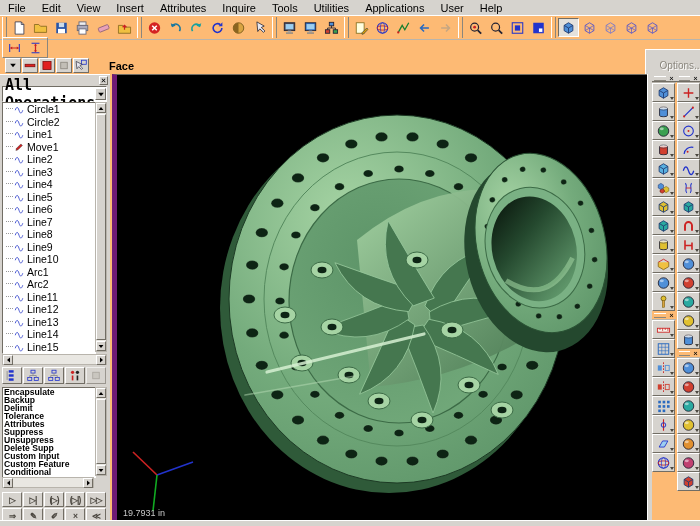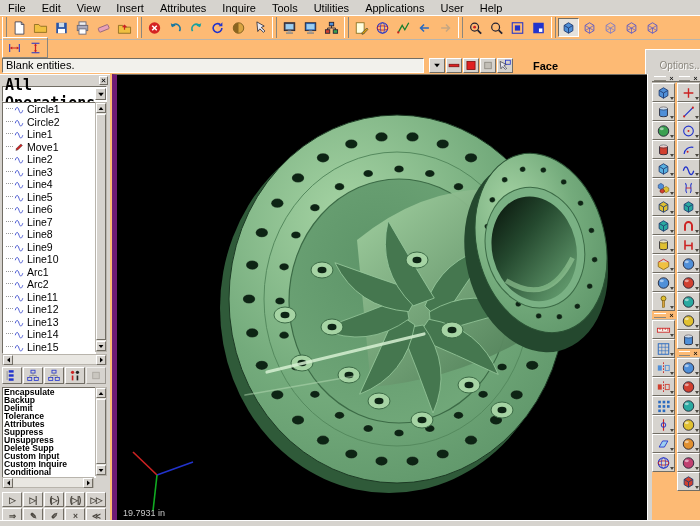--- a/index.html
+++ b/index.html
@@ -503,21 +503,20 @@
         </span>
         <span class="flat tbtn">
           <svg viewBox="0 0 16 16" class="ic">
             <use href="#sym-dimv" xlink:href="#sym-dimv"></use>
           </svg>
         </span>
       </div>
   </div>
 
   <div id="row3">
-    <div id="status-msg">Blank entities.</div>
     <div id="face-tools">
         <span class="btn3d mini" style="width: 16px;">
           <span class="tri down" style="transform: scale(0.7);"></span>
         </span>
         <span class="btn3d mini" style="width: 16px;">
           <svg viewBox="0 0 16 16" class="ic" style="width: 14px; height: 13px;">
             <use href="#sym-redbar" xlink:href="#sym-redbar"></use>
           </svg>
         </span>
         <span class="btn3d mini" style="width: 16px;">
@@ -743,21 +742,21 @@
       <div id="ops-box">
           <div class="op-row">Encapsulate</div>
           <div class="op-row">Backup</div>
           <div class="op-row">Delimit</div>
           <div class="op-row">Tolerance</div>
           <div class="op-row">Attributes</div>
           <div class="op-row">Suppress</div>
           <div class="op-row">Unsuppress</div>
           <div class="op-row">Delete Supp</div>
           <div class="op-row">Custom Input</div>
-          <div class="op-row">Custom Inquire</div>
+          <div class="op-row">Custom Feature</div>
           <div class="op-row">Conditional</div>
         </div>
       <div id="ops-vscroll" class="vscroll">
         <span class="sbtn btn3d">
             <span class="tri up" style="transform:scale(.6)"></span>
           </span>
         <span class="thumb-v"></span>
         <span class="sbtn btn3d">
             <span class="tri down" style="transform:scale(.6)"></span>
           </span>

